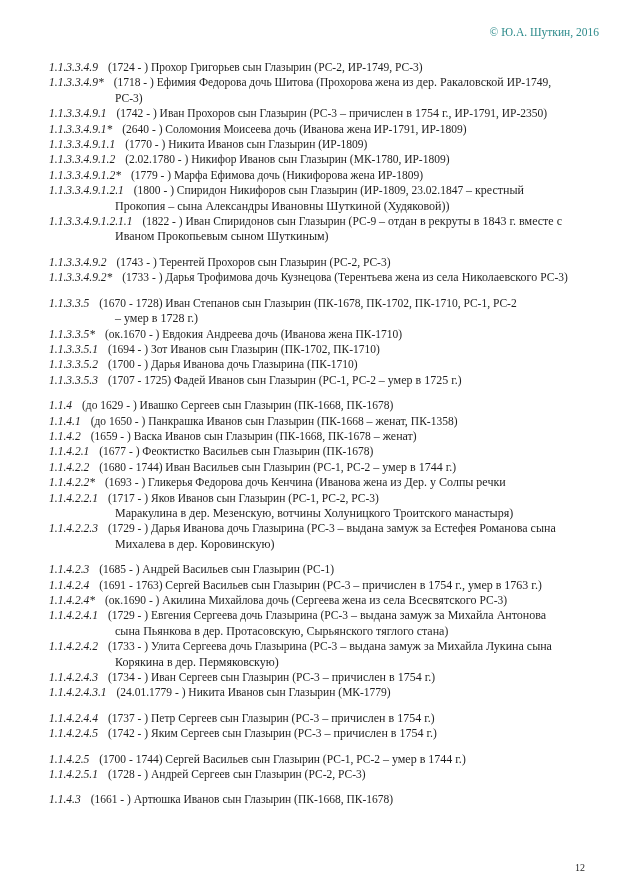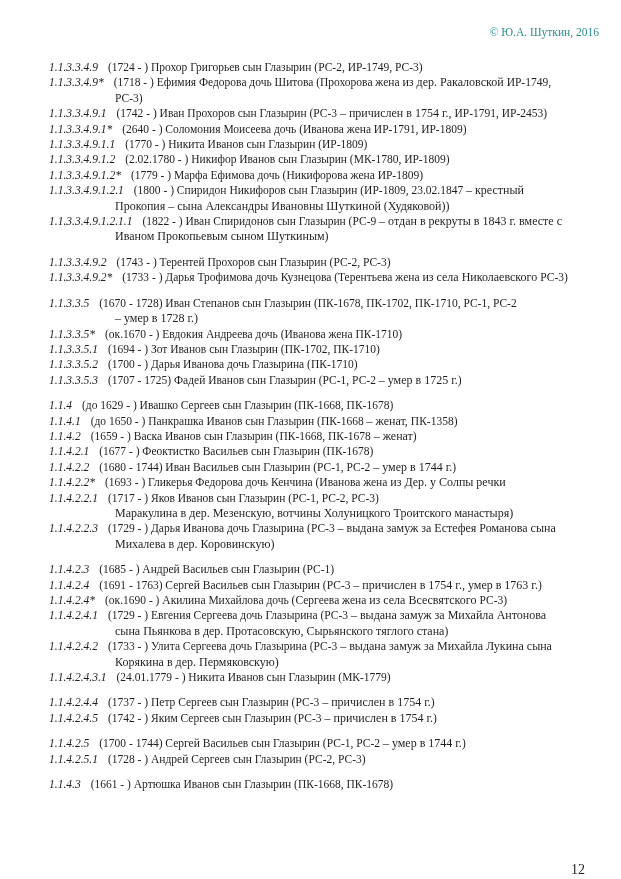--- a/index.html
+++ b/index.html
@@ -46,34 +46,34 @@
   .small {
     font-size: 12px;
   }
   .gap {
     height: 10px;
   }
   .page-number {
     position: absolute;
     top: 846px;
     right: 36px;
-    font-size: 14px;
+    font-size: 10px;
   }
 </style>
 </head>
 <body>
 
 <div class="page">
   <div class="copyright">© Ю.А. Шуткин, 2016</div>
 
   <div class="content" id="doc-lines">
       <div class="line"><span class="num">1.1.3.3.4.9</span><span class="norm">(1724 - ) Прохор Григорьев сын Глазырин (РС-2, ИР-1749, РС-3)</span></div>
       <div class="line"><span class="num">1.1.3.3.4.9*</span><span class="norm">(1718 - ) Ефимия Федорова дочь Шитова (Прохорова жена </span><span class="small">из дер. Ракаловской </span><span class="norm">ИР-1749,</span></div>
       <div class="line cont"><span class="norm">РС-3)</span></div>
-      <div class="line"><span class="num">1.1.3.3.4.9.1</span><span class="norm">(1742 - ) Иван Прохоров сын Глазырин (РС-3 </span><span class="small">– причислен в 1754 г., </span><span class="norm">ИР-1791, ИР-2453)</span></div>
+      <div class="line"><span class="num">1.1.3.3.4.9.1</span><span class="norm">(1742 - ) Иван Прохоров сын Глазырин (РС-3 </span><span class="small">– причислен в 1754 г., </span><span class="norm">ИР-1791, ИР-2350)</span></div>
       <div class="line"><span class="num">1.1.3.3.4.9.1*</span><span class="norm">(2640 - ) Соломония Моисеева дочь (Иванова жена ИР-1791, ИР-1809)</span></div>
       <div class="line"><span class="num">1.1.3.3.4.9.1.1</span><span class="norm">(1770 - ) Никита Иванов сын Глазырин (ИР-1809)</span></div>
       <div class="line"><span class="num">1.1.3.3.4.9.1.2</span><span class="norm">(2.02.1780 - ) Никифор Иванов сын Глазырин (МК-1780, ИР-1809)</span></div>
       <div class="line"><span class="num">1.1.3.3.4.9.1.2*</span><span class="norm">(1779 - ) Марфа Ефимова дочь (Никифорова жена ИР-1809)</span></div>
       <div class="line"><span class="num">1.1.3.3.4.9.1.2.1</span><span class="norm">(1800 - ) Спиридон Никифоров сын Глазырин (ИР-1809, 23.02.1847 </span><span class="small">– крестный</span></div>
       <div class="line cont"><span class="small">Прокопия – сына Александры Ивановны Шуткиной (Худяковой))</span></div>
       <div class="line"><span class="num">1.1.3.3.4.9.1.2.1.1</span><span class="norm">(1822 - ) Иван Спиридонов сын Глазырин (РС-9 </span><span class="small">– отдан в рекруты в 1843 г. вместе с</span></div>
       <div class="line cont"><span class="small">Иваном Прокопьевым сыном Шуткиным)</span></div>
       <div class="gap"></div>
       <div class="line"><span class="num">1.1.3.3.4.9.2</span><span class="norm">(1743 - ) Терентей Прохоров сын Глазырин (РС-2, РС-3)</span></div>
@@ -97,20 +97,21 @@
       <div class="line"><span class="num">1.1.4.2.2.3</span><span class="norm">(1729 - ) Дарья Иванова дочь Глазырина (РС-3 </span><span class="small">– выдана замуж за Естефея Романова сына</span></div>
       <div class="line cont"><span class="small">Михалева в дер. Коровинскую)</span></div>
       <div class="gap"></div>
       <div class="line"><span class="num">1.1.4.2.3</span><span class="norm">(1685 - ) Андрей Васильев сын Глазырин (РС-1)</span></div>
       <div class="line"><span class="num">1.1.4.2.4</span><span class="norm">(1691 - 1763) Сергей Васильев сын Глазырин (РС-3 </span><span class="small">– причислен в 1754 г., умер в 1763 г.</span><span class="norm">)</span></div>
       <div class="line"><span class="num">1.1.4.2.4*</span><span class="norm">(ок.1690 - ) Акилина Михайлова дочь (Сергеева жена </span><span class="small">из села Всесвятского </span><span class="norm">РС-3)</span></div>
       <div class="line"><span class="num">1.1.4.2.4.1</span><span class="norm">(1729 - ) Евгения Сергеева дочь Глазырина (РС-3 </span><span class="small">– выдана замуж за Михайла Антонова</span></div>
       <div class="line cont"><span class="small">сына Пьянкова в дер. Протасовскую, Сырьянского тяглого стана</span><span class="norm">)</span></div>
       <div class="line"><span class="num">1.1.4.2.4.2</span><span class="norm">(1733 - ) Улита Сергеева дочь Глазырина (РС-3 </span><span class="small">– выдана замуж за Михайла Лукина сына</span></div>
       <div class="line cont"><span class="small">Корякина в дер. Пермяковскую)</span></div>
+      <div class="line"><span class="num">1.1.4.2.4.3</span><span class="norm">(1734 - ) Иван Сергеев сын Глазырин (РС-3 </span><span class="small">– причислен в 1754 г.</span><span class="norm">)</span></div>
       <div class="line"><span class="num">1.1.4.2.4.3.1</span><span class="norm">(24.01.1779 - ) Никита Иванов сын Глазырин (МК-1779)</span></div>
       <div class="gap"></div>
       <div class="line"><span class="num">1.1.4.2.4.4</span><span class="norm">(1737 - ) Петр Сергеев сын Глазырин (РС-3 </span><span class="small">– причислен в 1754 г.</span><span class="norm">)</span></div>
       <div class="line"><span class="num">1.1.4.2.4.5</span><span class="norm">(1742 - ) Яким Сергеев сын Глазырин (РС-3 </span><span class="small">– причислен в 1754 г.</span><span class="norm">)</span></div>
       <div class="gap"></div>
       <div class="line"><span class="num">1.1.4.2.5</span><span class="norm">(1700 - 1744) Сергей Васильев сын Глазырин (РС-1, РС-2 </span><span class="small">– умер в 1744 г.</span><span class="norm">)</span></div>
       <div class="line"><span class="num">1.1.4.2.5.1</span><span class="norm">(1728 - ) Андрей Сергеев сын Глазырин (РС-2, РС-3)</span></div>
       <div class="gap"></div>
       <div class="line"><span class="num">1.1.4.3</span><span class="norm">(1661 - ) Артюшка Иванов сын Глазырин (ПК-1668, ПК-1678)</span></div>
     </div>

